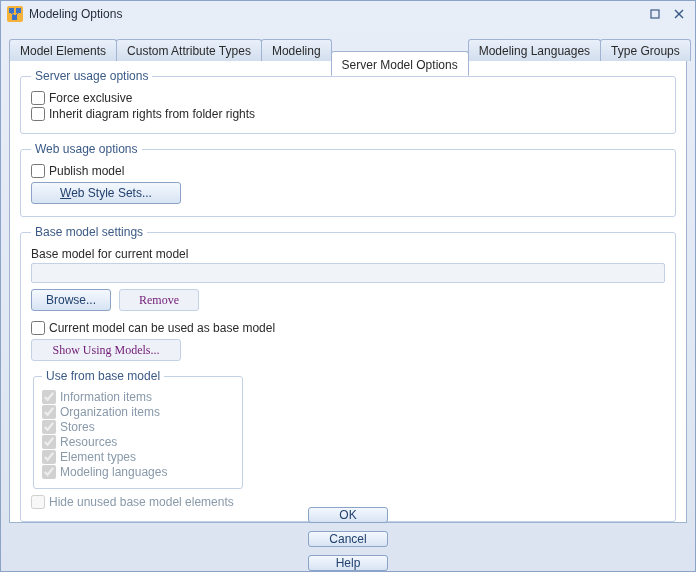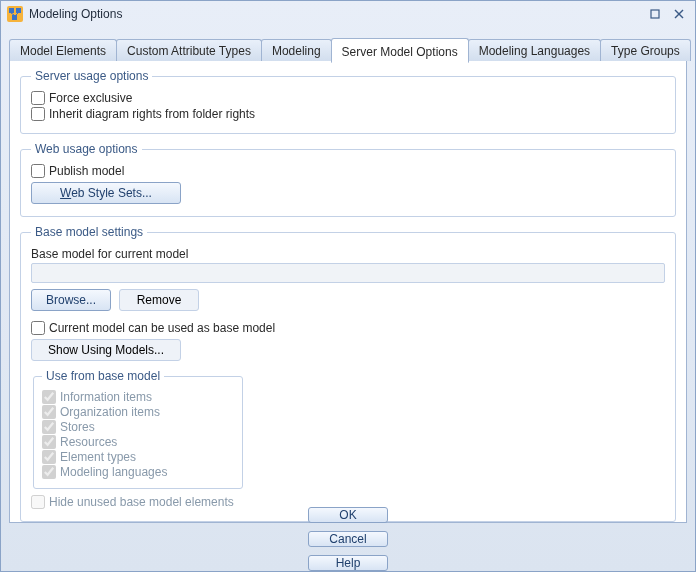--- a/index.html
+++ b/index.html
@@ -60,21 +60,21 @@
     border-top-left-radius:3px;
     border-top-right-radius:3px;
     white-space:nowrap;
     font-size:12px;
     top:1px;
   }
   .tab.active {
     background:#fff;
     z-index:2;
     padding-top:6px;
-    top:3px;
+    top:16px;
     border-bottom:1px solid #fff;
   }
   .tab-scroll {
     display:flex;
     align-items:center;
     gap:4px;
     padding:0 4px 2px 8px;
     color:#8aa3c7;
   }
 
@@ -109,24 +109,25 @@
     border-radius:3px;
     height:22px;
     font-family:inherit;
     font-size:12px;
     color:#21416e;
     padding:0 14px;
     cursor:pointer;
     min-width:80px;
   }
   .btn:disabled, .btn.disabled {
-    color:#000000;
+    color:#701a75;
     background:#eef2f8;
     border-color:#c3d1e6;
     cursor:default;
+    font-family:Liberation Serif, serif;
   }
   .btn.wide { min-width:150px; text-align:center; }
 
   .label-bold { color:#2a2a2a; }
   .disabled-text { color:#8899aa; }
 
   .text-field {
     height:20px;
     border:1px solid #c3d1e6;
     background:#f0f3f7;

